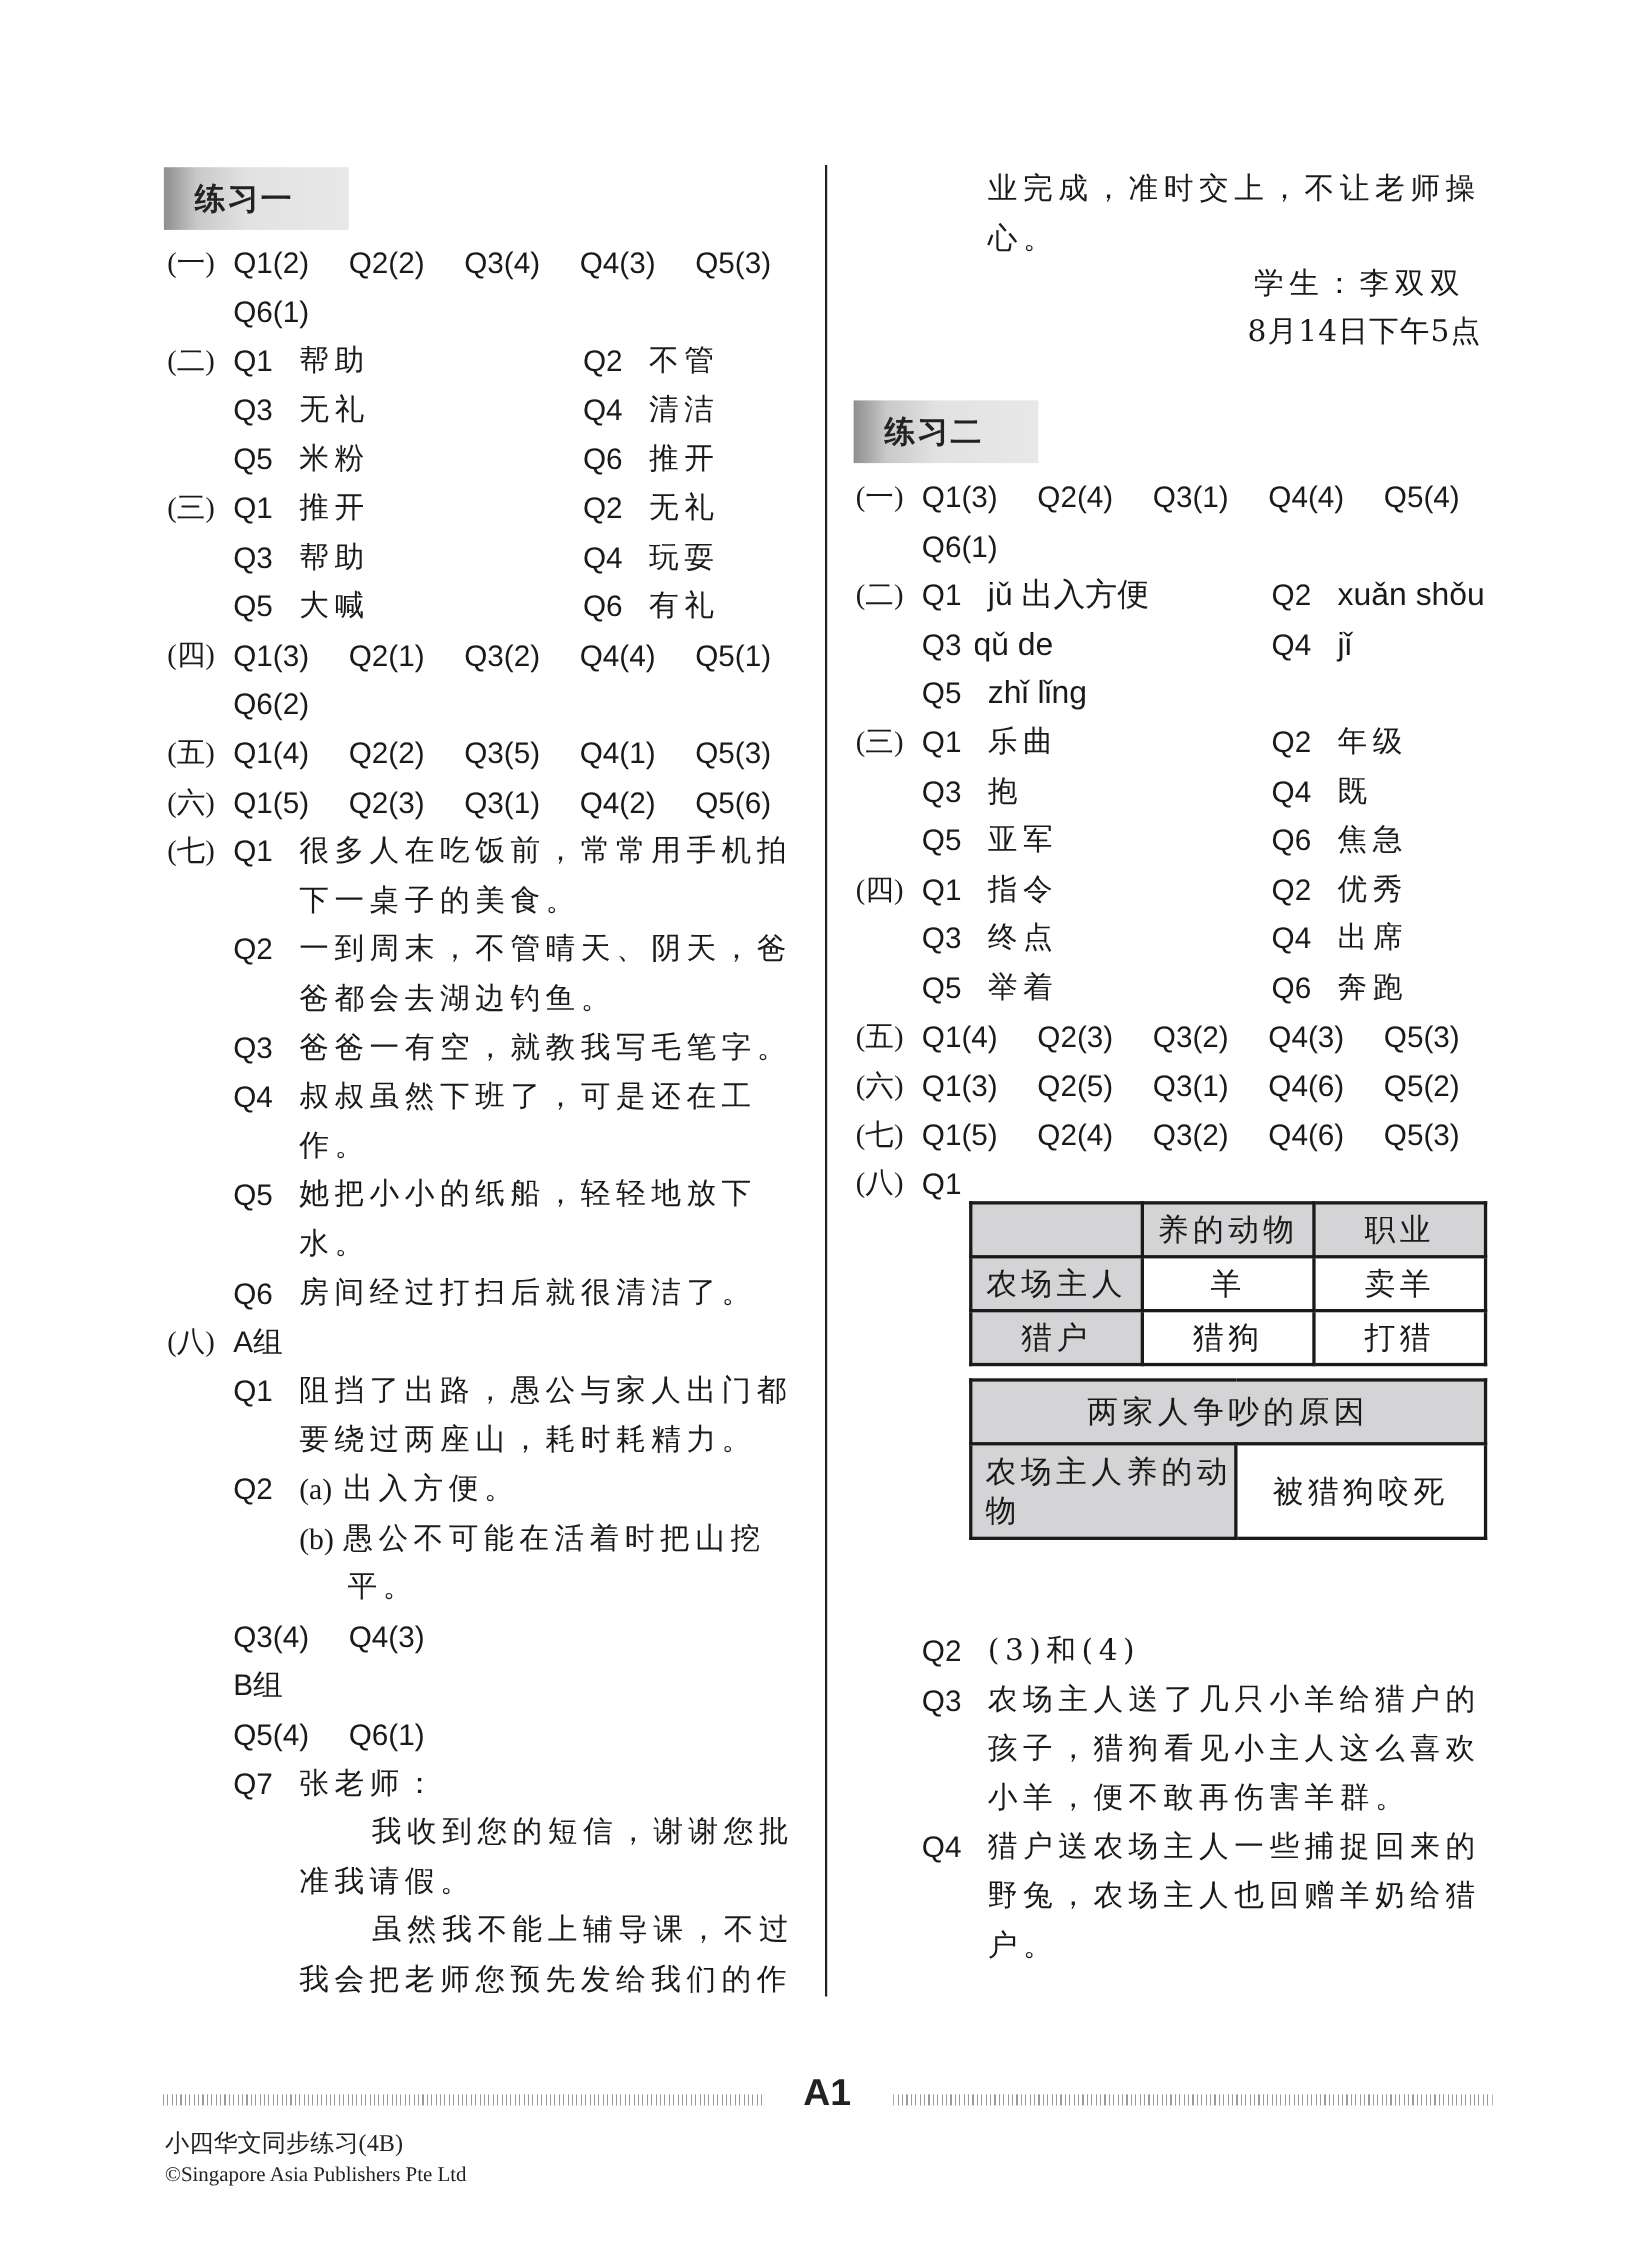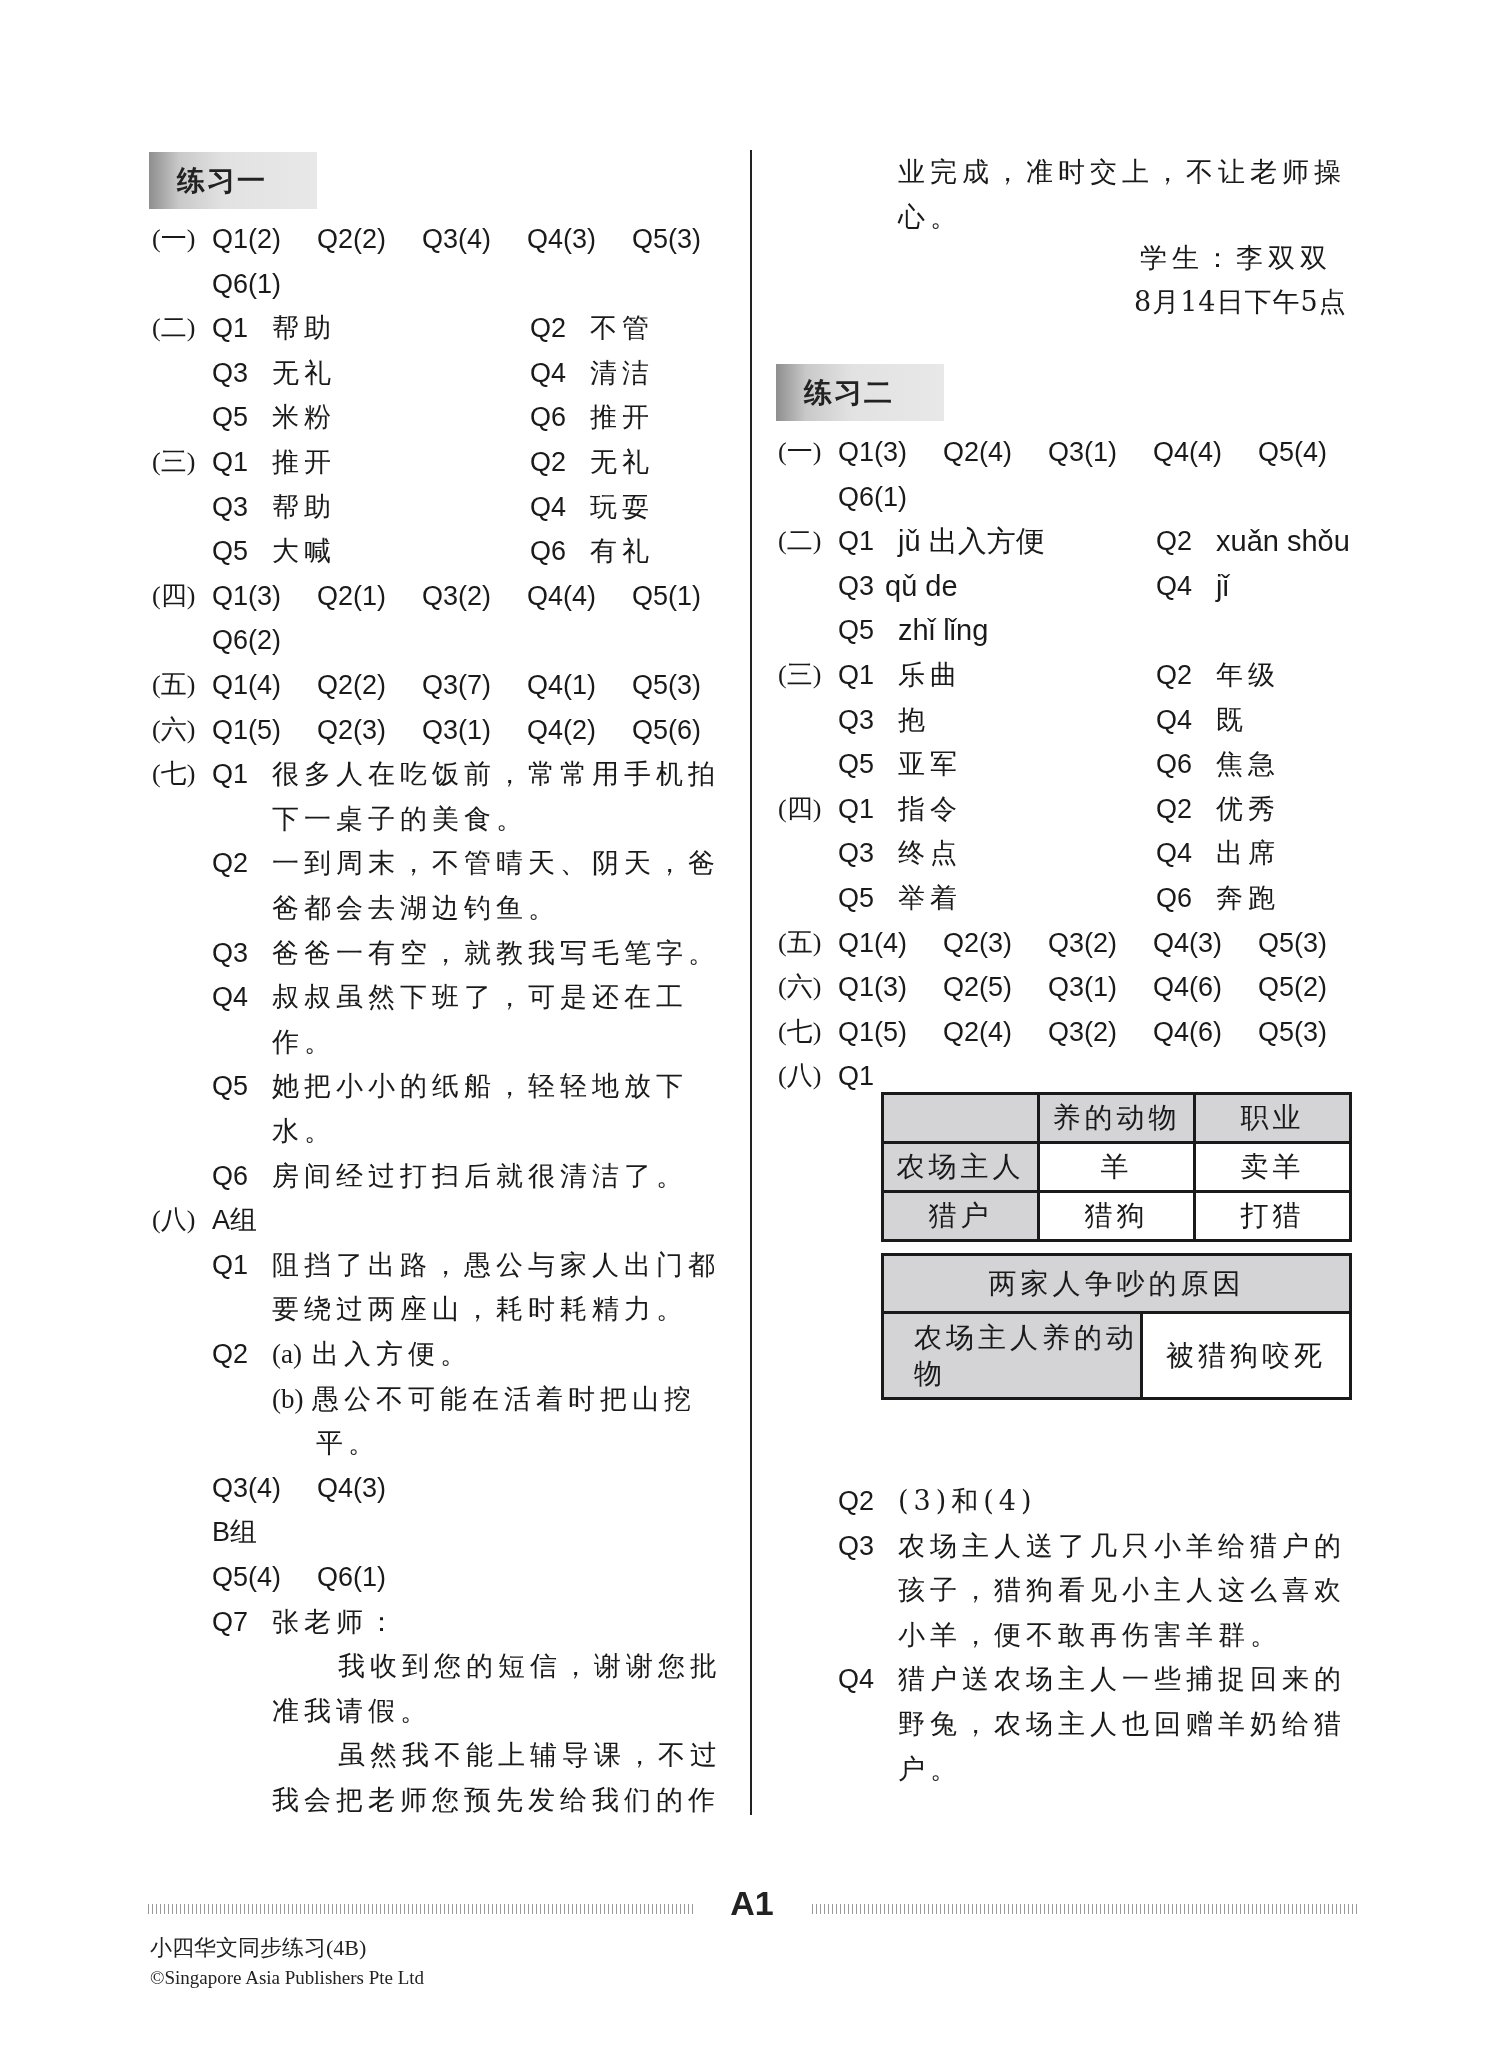--- a/index.html
+++ b/index.html
@@ -93,21 +93,21 @@
         <span class="q" style="position:absolute;left:480px;">Q5(1)</span>
       </div>
       <div class="row" style="left:152px;top:618.4000000000002px;width:620px;">
         <span class="lbl" style="left:0;"></span>
         <span class="q" style="position:absolute;left:60px;">Q6(2)</span>
       </div>
       <div class="row" style="left:152px;top:663.0000000000002px;width:620px;">
         <span class="lbl" style="left:0;">(五)</span>
         <span class="q" style="position:absolute;left:60px;">Q1(4)</span>
         <span class="q" style="position:absolute;left:165px;">Q2(2)</span>
-        <span class="q" style="position:absolute;left:270px;">Q3(7)</span>
+        <span class="q" style="position:absolute;left:270px;">Q3(5)</span>
         <span class="q" style="position:absolute;left:375px;">Q4(1)</span>
         <span class="q" style="position:absolute;left:480px;">Q5(3)</span>
       </div>
       <div class="row" style="left:152px;top:707.6000000000003px;width:620px;">
         <span class="lbl" style="left:0;">(六)</span>
         <span class="q" style="position:absolute;left:60px;">Q1(5)</span>
         <span class="q" style="position:absolute;left:165px;">Q2(3)</span>
         <span class="q" style="position:absolute;left:270px;">Q3(1)</span>
         <span class="q" style="position:absolute;left:375px;">Q4(2)</span>
         <span class="q" style="position:absolute;left:480px;">Q5(6)</span>
@@ -333,21 +333,21 @@
     </tr>
   </tbody>
     </table>
 
   <table class="t" style="left:881px;top:1253px;width:471px;">
     <tbody>
         <tr style="height:58px;">
       <td class="g" colspan="2">两家人争吵的原因</td>
     </tr>
     <tr style="height:86px;">
-      <td class="g" style="width:226px;text-align:left;padding-left:30px;line-height:36px;">农场主人养的动物</td>
+      <td class="g" style="width:226px;text-align:left;padding-left:12px;line-height:36px;">农场主人养的动物</td>
       <td>被猎狗咬死</td>
     </tr>
   </tbody>
     </table>
 
   <div id="right-after">
       <div class="row" style="left:778px;top:1479px;width:640px;">
         <span class="q" style="position:absolute;left:60px;">Q2</span>
         <span class="cn" style="position:absolute;left:120px;">(3)和(4)</span>
       </div>

